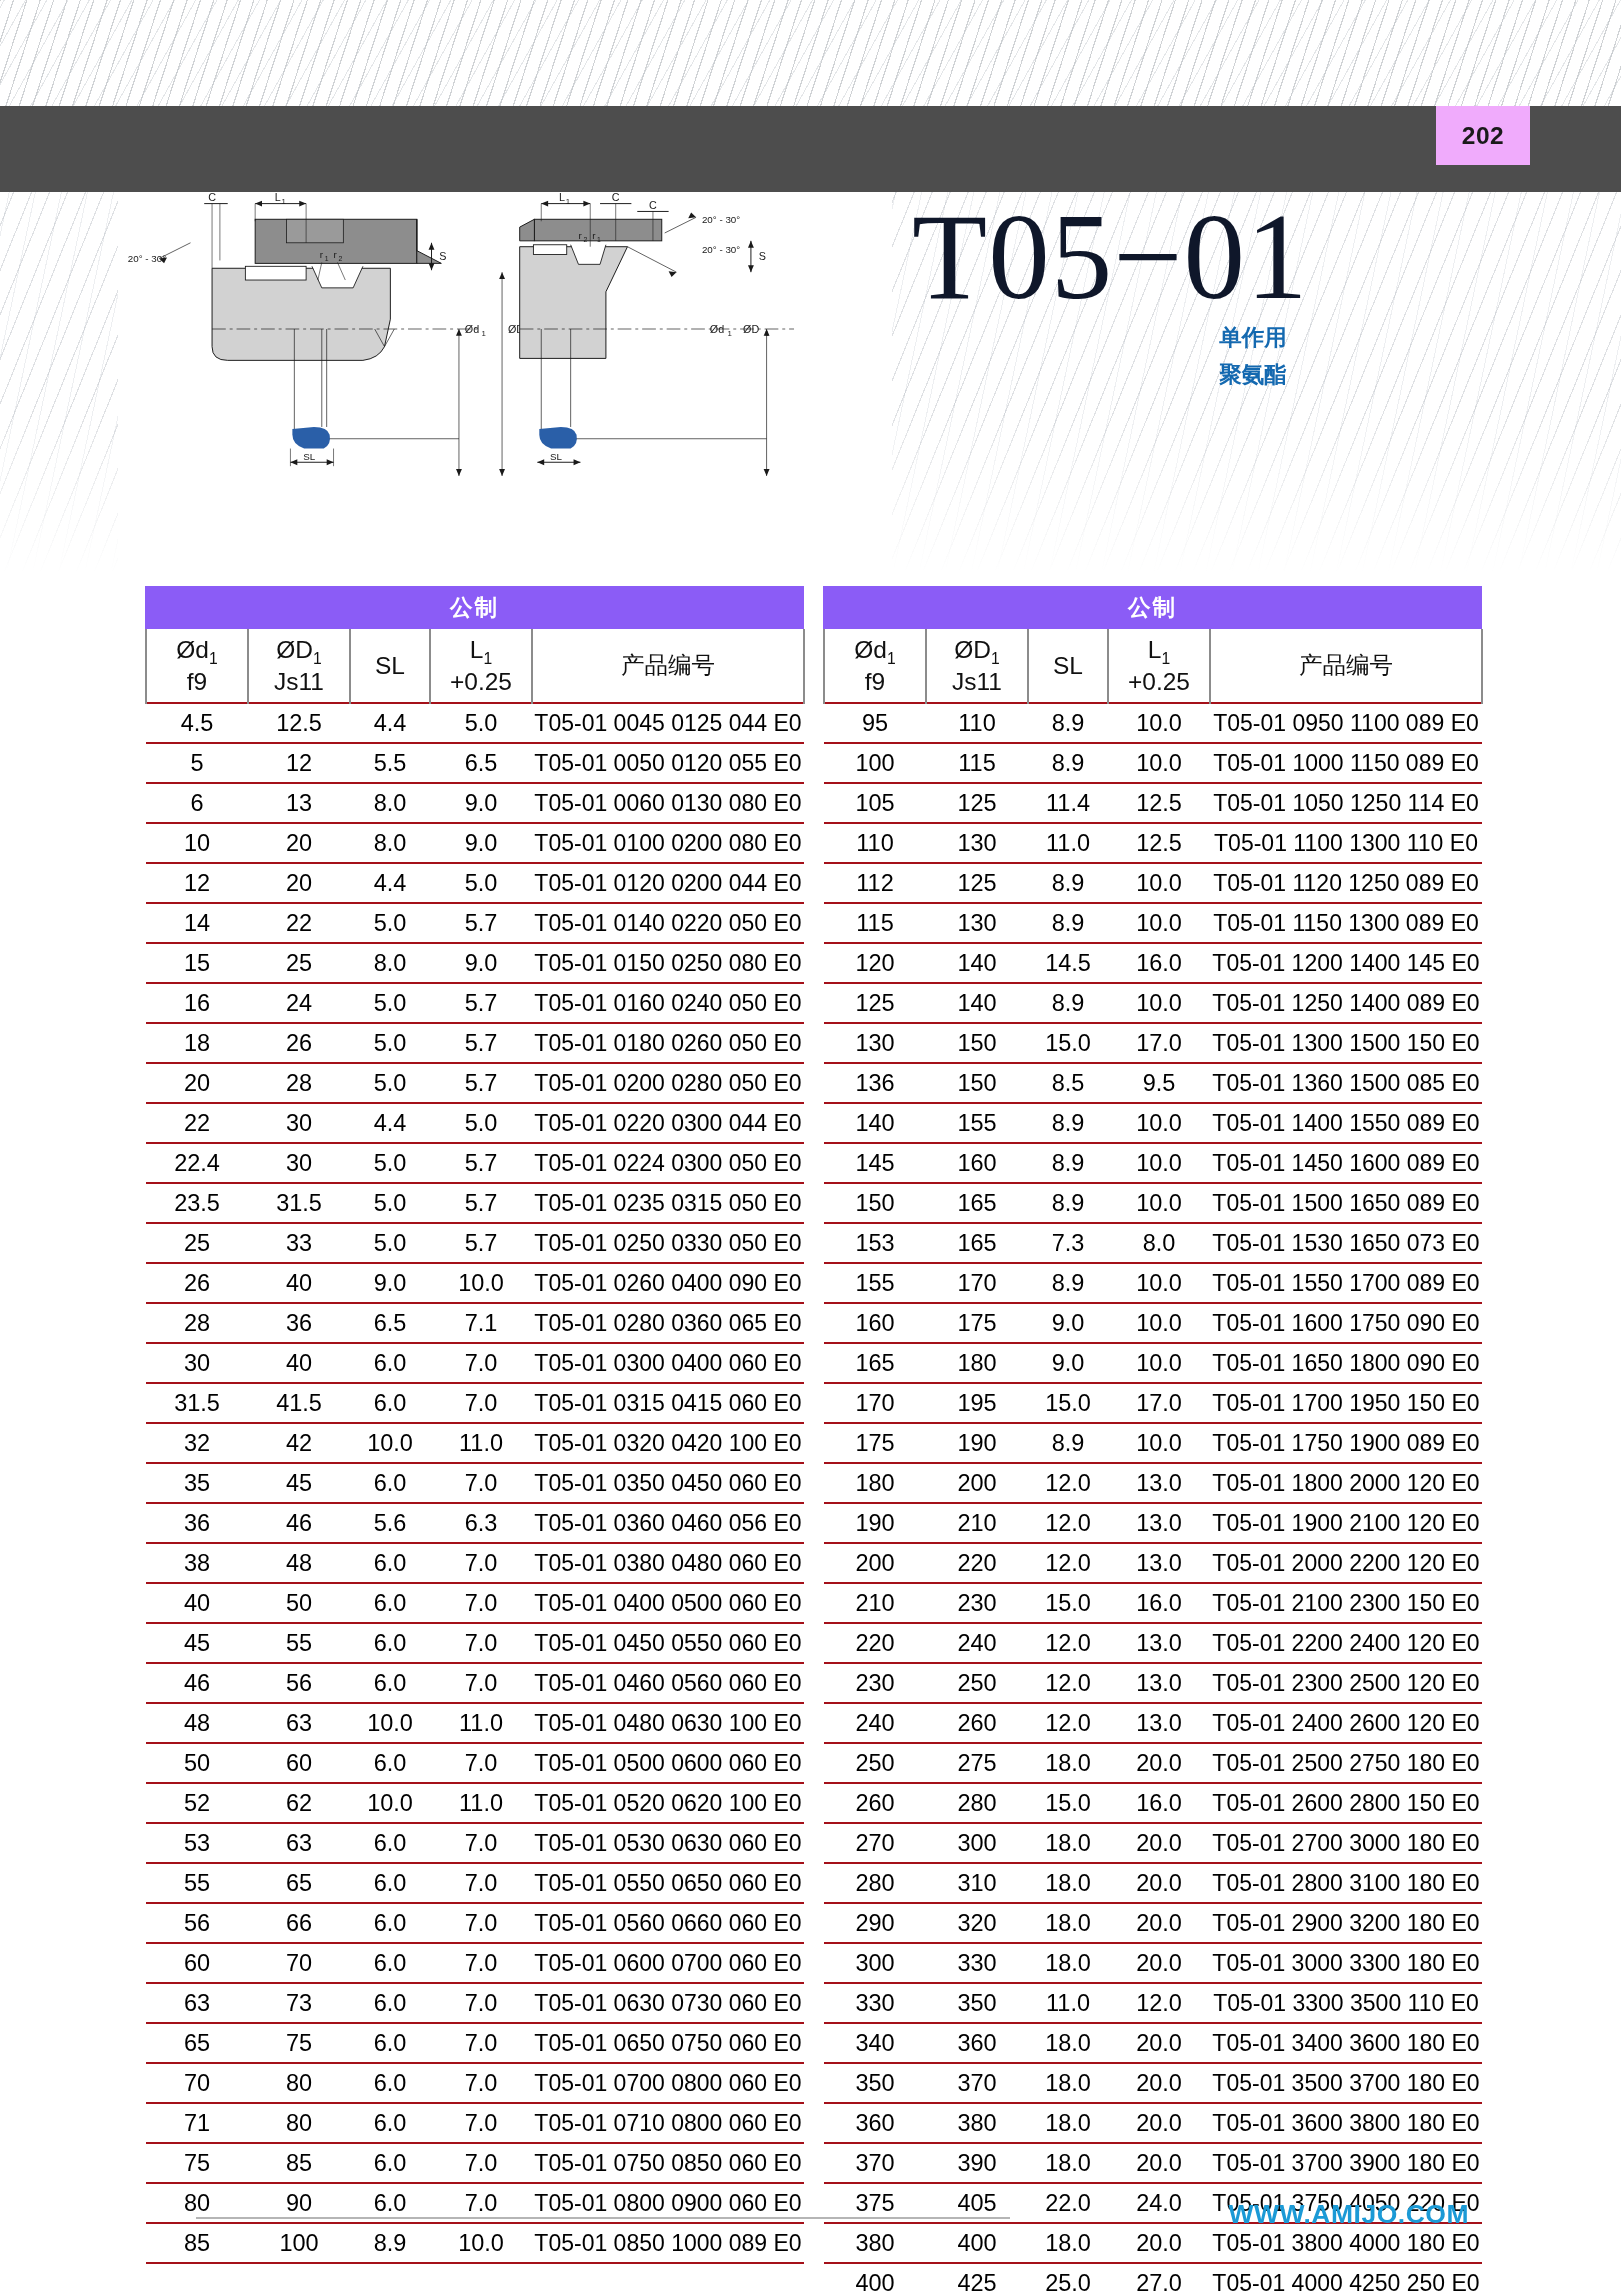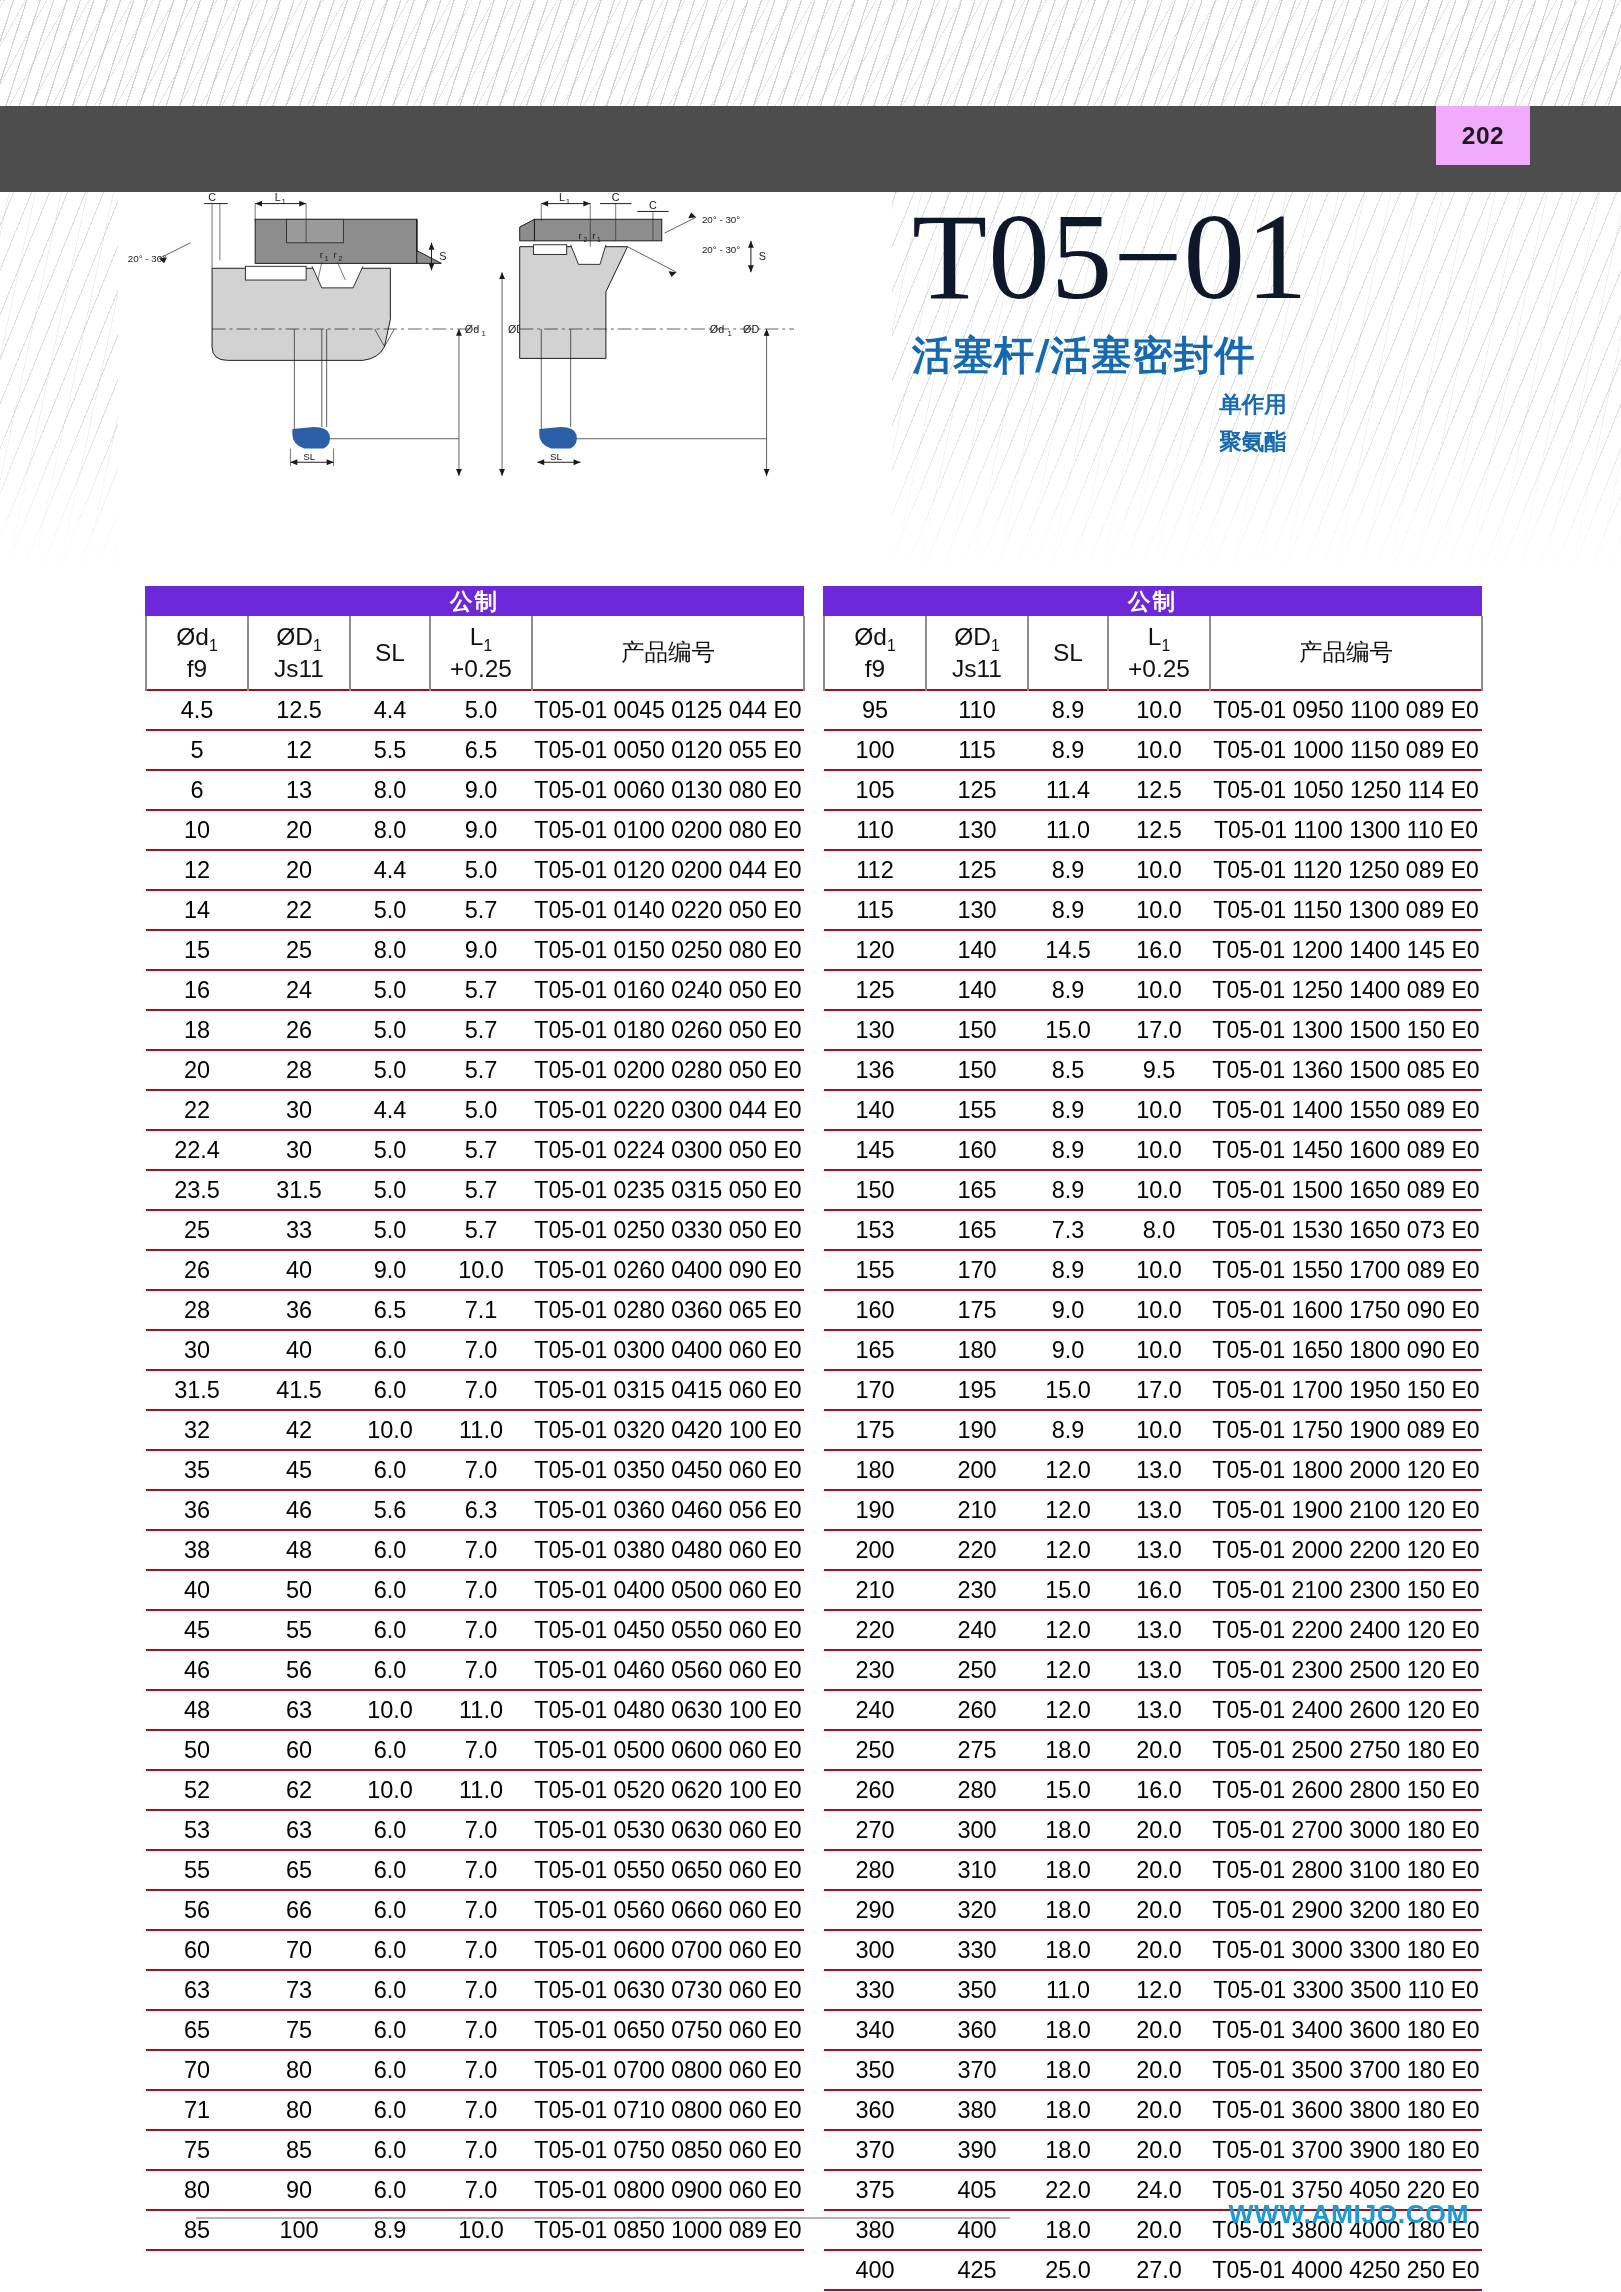--- a/index.html
+++ b/index.html
@@ -84,22 +84,22 @@
 
   
   .tables{
     position:absolute; top:586px; left:0; width:1621px;
   }
   .tbl-wrap{ position:absolute; top:0; }
   .tbl-wrap.left{ left:145px; width:659px; }
   .tbl-wrap.right{ left:823px; width:659px; }
 
   .tbl-banner{
-    background:#6d28d9; color:#ffffff;
-    height:30px; display:flex; align-items:center; justify-content:center;
+    background:#8b5cf6; color:#ffffff;
+    height:43px; display:flex; align-items:center; justify-content:center;
     font-size:22.5px; font-weight:bold; letter-spacing:2px;
     font-family:"DejaVu Sans", sans-serif;
   }
   table.spec{
     width:100%; border-collapse:collapse; table-layout:fixed;
     background:#fff;
   }
   table.spec col.c1{ width:102px; }
   table.spec col.c2{ width:102px; }
   table.spec col.c3{ width:80px; }
@@ -286,21 +286,20 @@
         <line x1="428" y1="286" x2="472" y2="286"></line>
         <path d="M428,286 l7,-3 v6 z" fill="#1a1a1a" stroke="none"></path>
         <path d="M472,286 l-7,-3 v6 z" fill="#1a1a1a" stroke="none"></path>
         <text x="441" y="284" stroke="none" fill="#1a1a1a" font-size="10">SL</text>
       </g>
     </svg>
   </div>
 
   <div class="title-block">
     <div class="main-title">T05−01</div>
-    <div class="sub-title-cn">活塞杆/活塞密封件</div>
     <div class="sub-line">单作用</div>
     <div class="sub-line">聚氨酯</div>
   </div>
 </div>
 
 <div class="tables">
 
   <div class="tbl-wrap left">
     <div class="tbl-banner">公制</div>
     <table class="spec">

